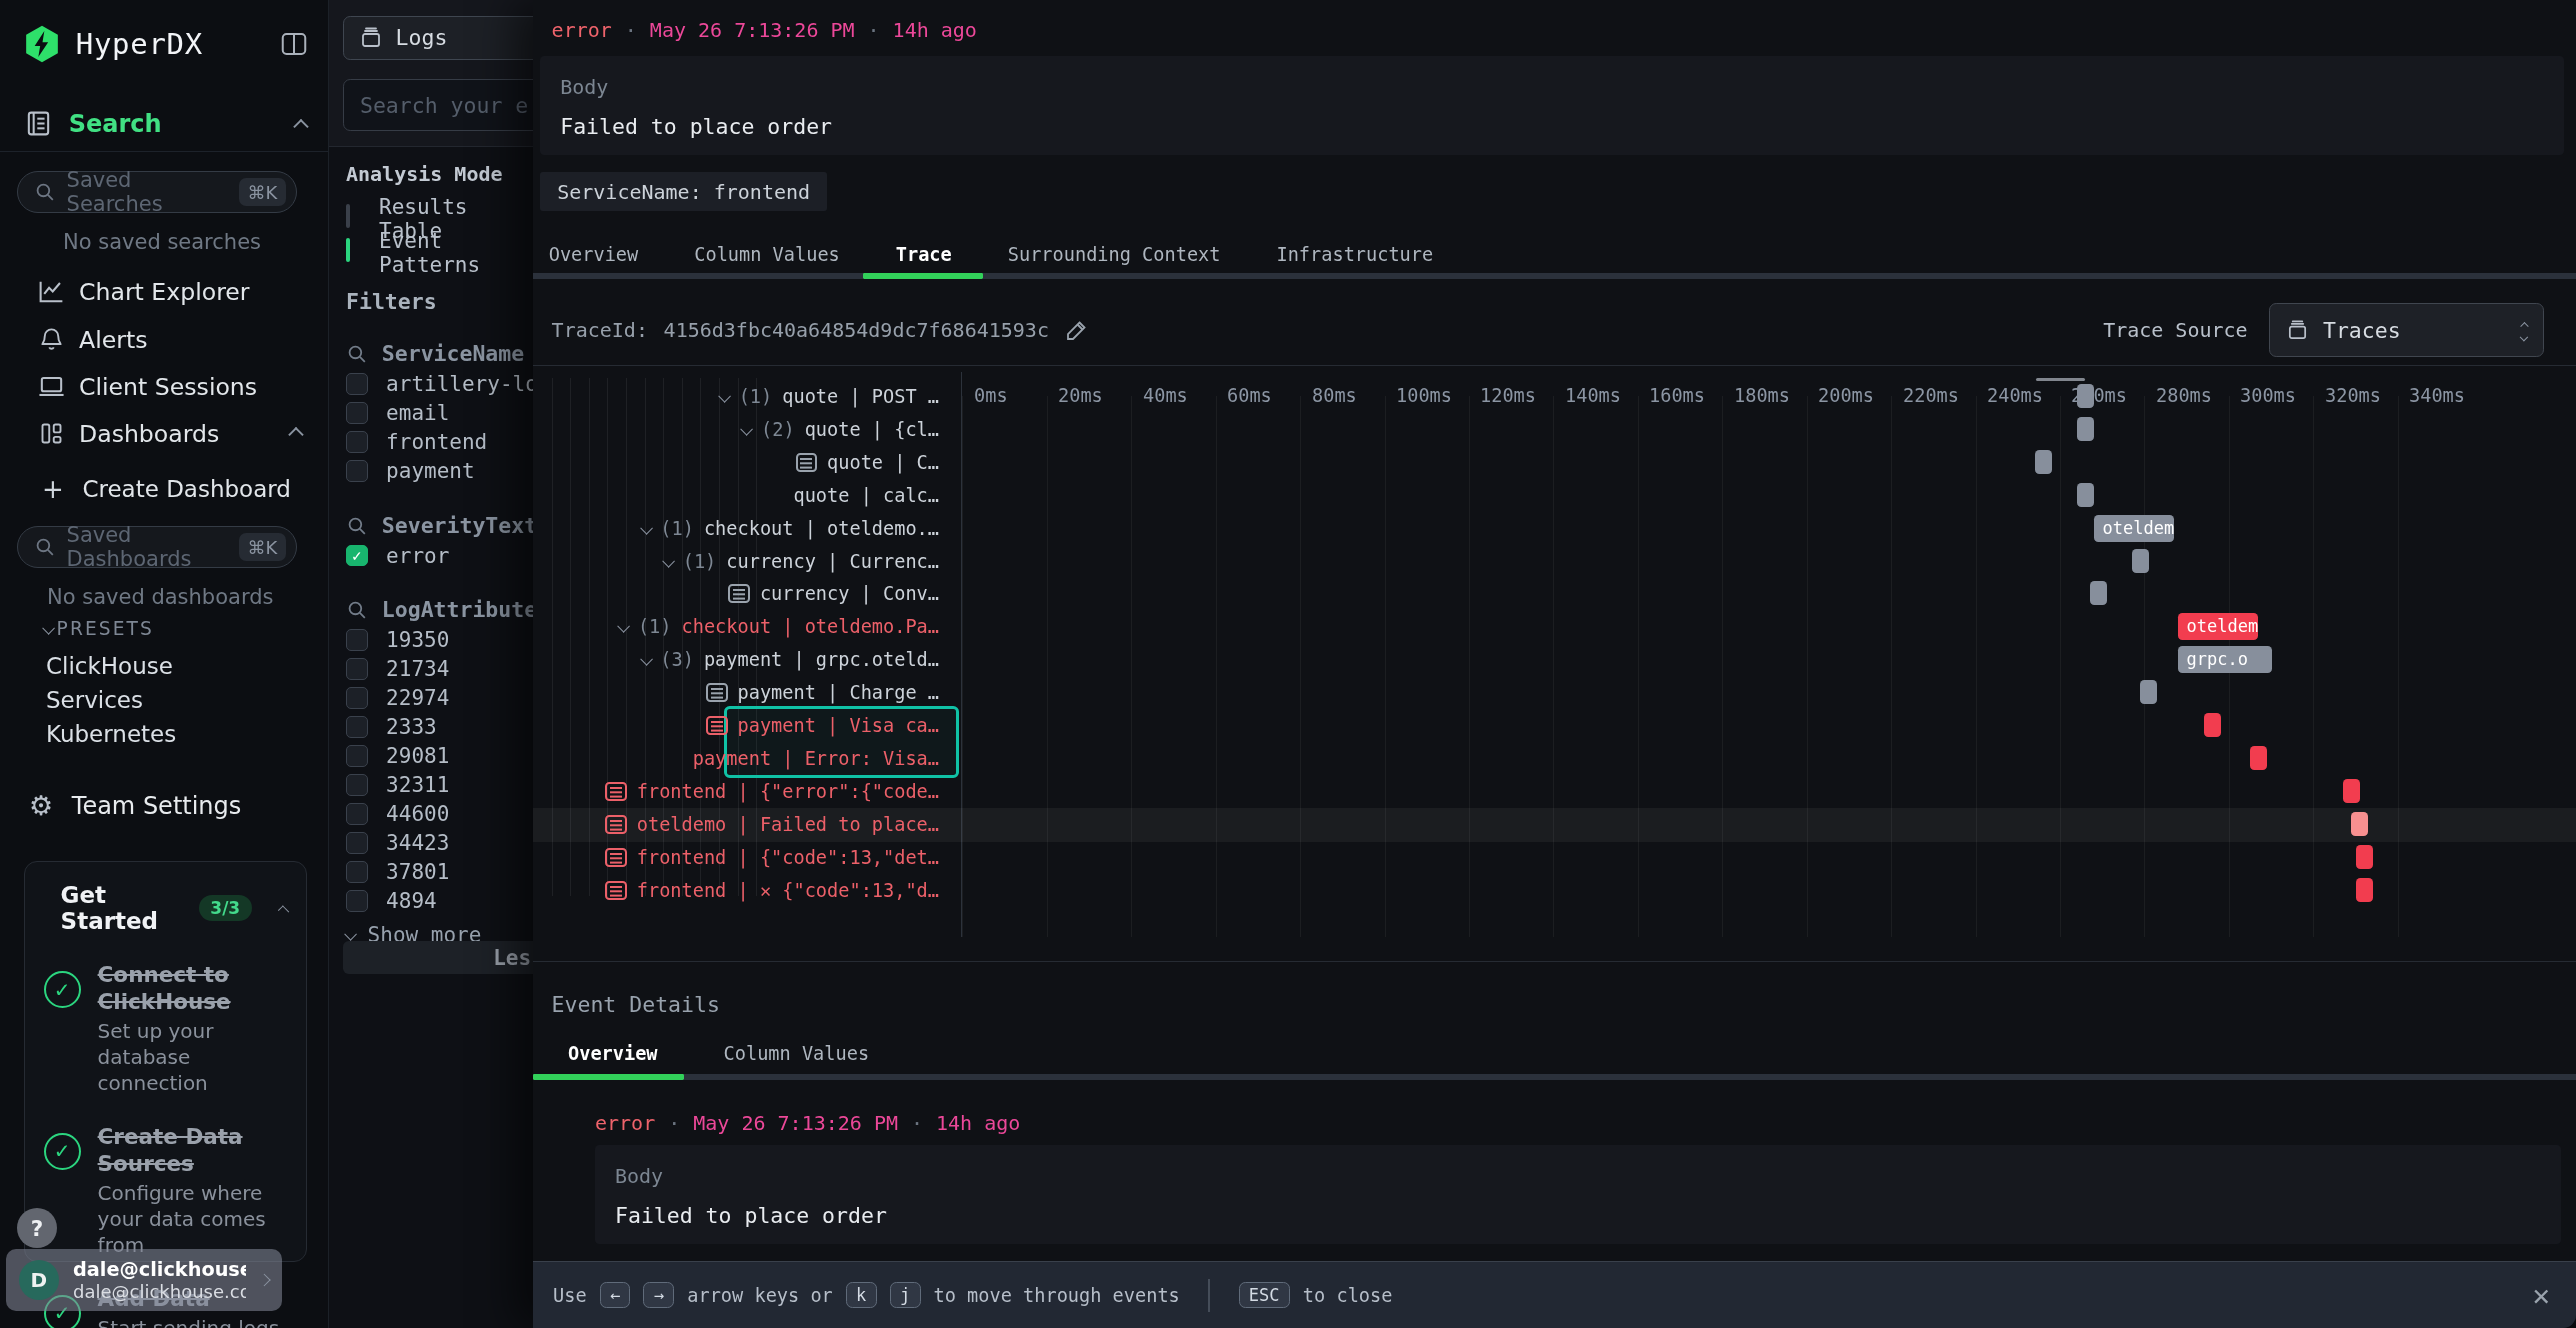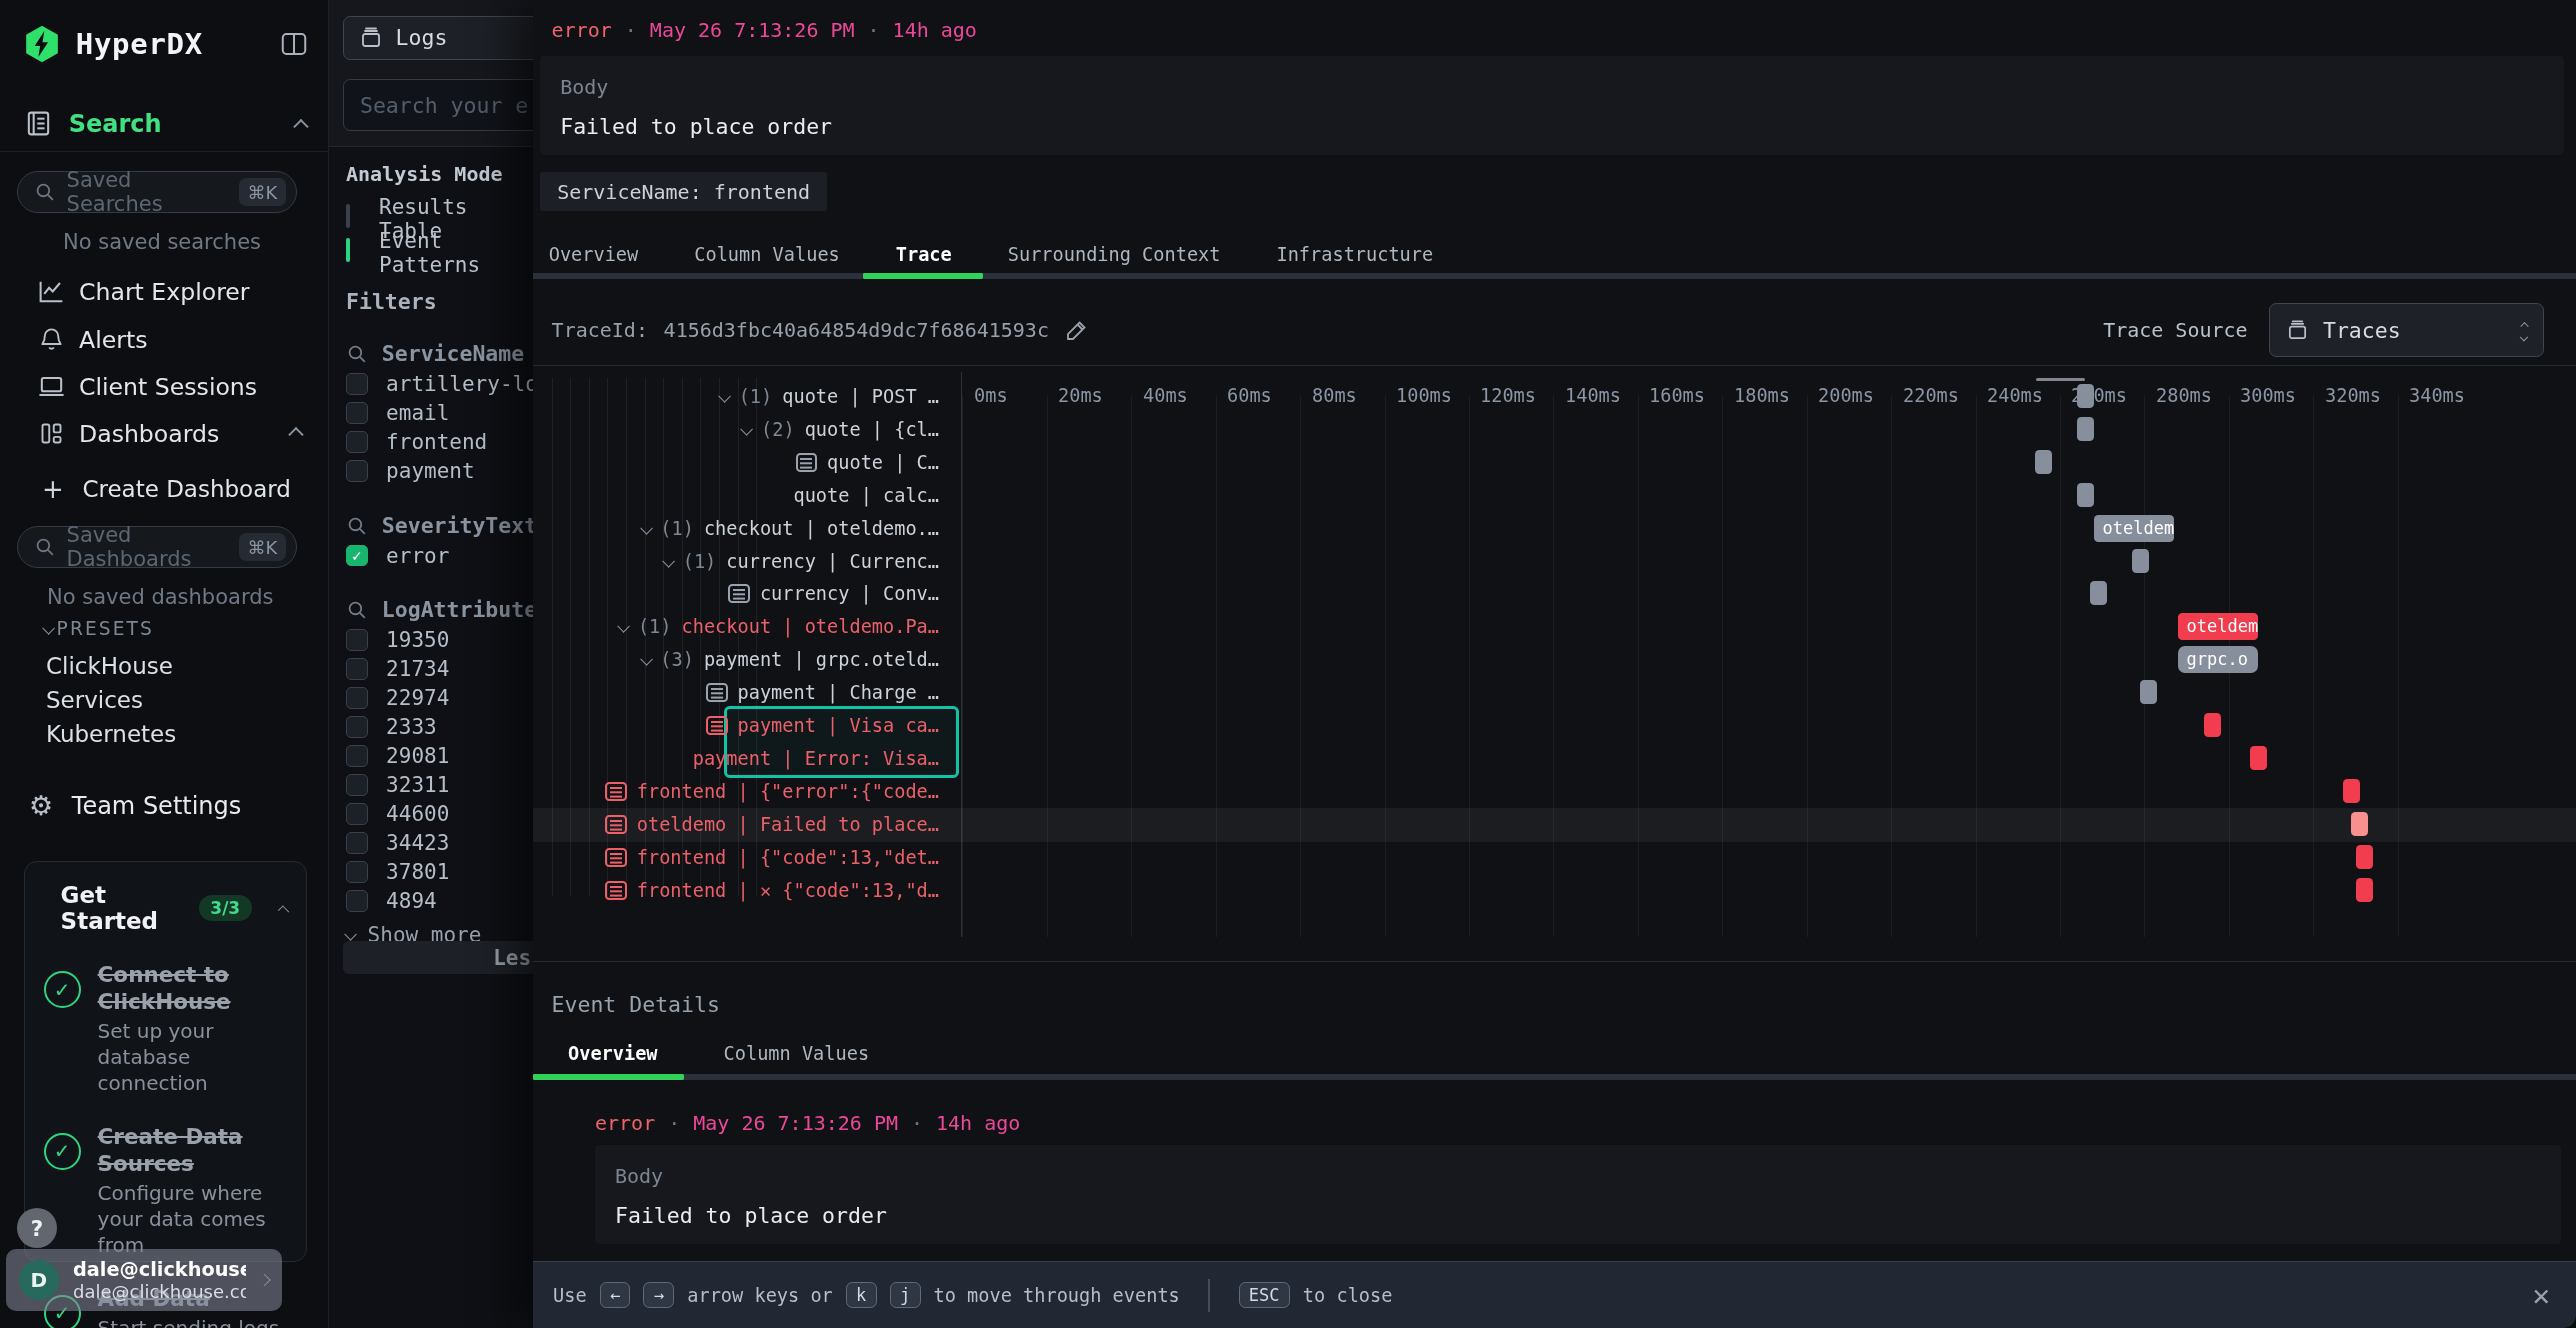--- a/index.html
+++ b/index.html
@@ -9,21 +9,21 @@
     position:relative; width:2576px; height:1328px; overflow:hidden;
     background:#0a0c10; font-family:"DejaVu Sans Mono",monospace; color:#d5dae0;
   }
   
   .sidebar {
     position:absolute; left:0; top:0; width:329px; height:1328px;
     background:#0c0e12; border-right:0.7px solid #1c2128;
     font-family:"DejaVu Sans",sans-serif;
   }
   .logo-row { position:absolute; top:24px; left:21.5px; right:18.6px; display:flex; align-items:center; gap:14.3px; }
-  .brand { font-size:29px; font-weight:bold; color:#f2f4f7; letter-spacing:0.7px; font-family:"DejaVu Sans Mono",monospace; }
+  .brand { font-size:29px; font-weight:normal; color:#f2f4f7; letter-spacing:0.7px; font-family:"DejaVu Sans Mono",monospace; }
   .logo-row .spacer { flex:1; }
   .sect-head { position:absolute; left:24px; right:21.5px; display:flex; align-items:center; gap:15.7px; }
   .sect-head.search { top:109px; }
   .sect-label { font-size:24px; font-weight:bold; color:#e8ebee; }
   .sect-label.green { color:#41e083; }
   .sect-head .spacer { flex:1; }
   .side-divider { position:absolute; left:0; right:0; top:151px; height:0.7px; background:#1d222a; }
   .pill {
     position:absolute; left:17px; width:280px; height:42px; border:1.4px solid #343b45; border-radius:21px;
     background:#15181d; display:flex; align-items:center; gap:11.4px; padding:0 10px 0 15.7px;
@@ -646,21 +646,21 @@
               <span class="tree-text">checkout | oteldemo.Pa…</span>
             </div>
             <div class="bar red labeled" style="left: 1645px; width: 80px;">oteldem</div>
           </div>
           <div class="wf-row" style="top: 263px;">
             <div class="tree-cell">
               <span class="chev down sm"></span>
               <span class="tree-count">(3)</span>
               <span class="tree-text">payment | grpc.oteld…</span>
             </div>
-            <div class="bar gray labeled" style="left: 1645px; width: 80px; border-radius: 7px;">grpc.o</div>
+            <div class="bar gray labeled" style="left: 1645px; width: 94px;">grpc.o</div>
           </div>
           <div class="wf-row" style="top: 296px;">
             <div class="tree-cell">
               <span class="doc"></span>
               <span class="tree-text">payment | Charge …</span>
             </div>
             <div class="bar gray" style="left: 1607px; width: 17px;"></div>
           </div>
           <div class="wf-row err" style="top: 329px;">
             <div class="tree-cell">

